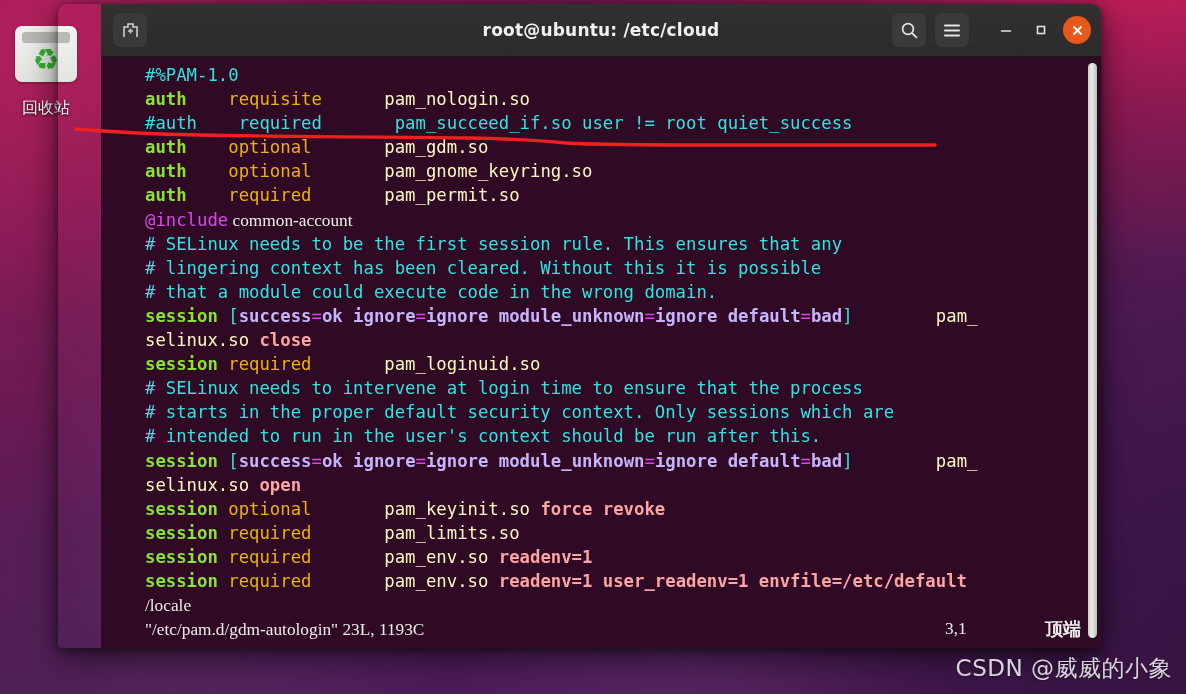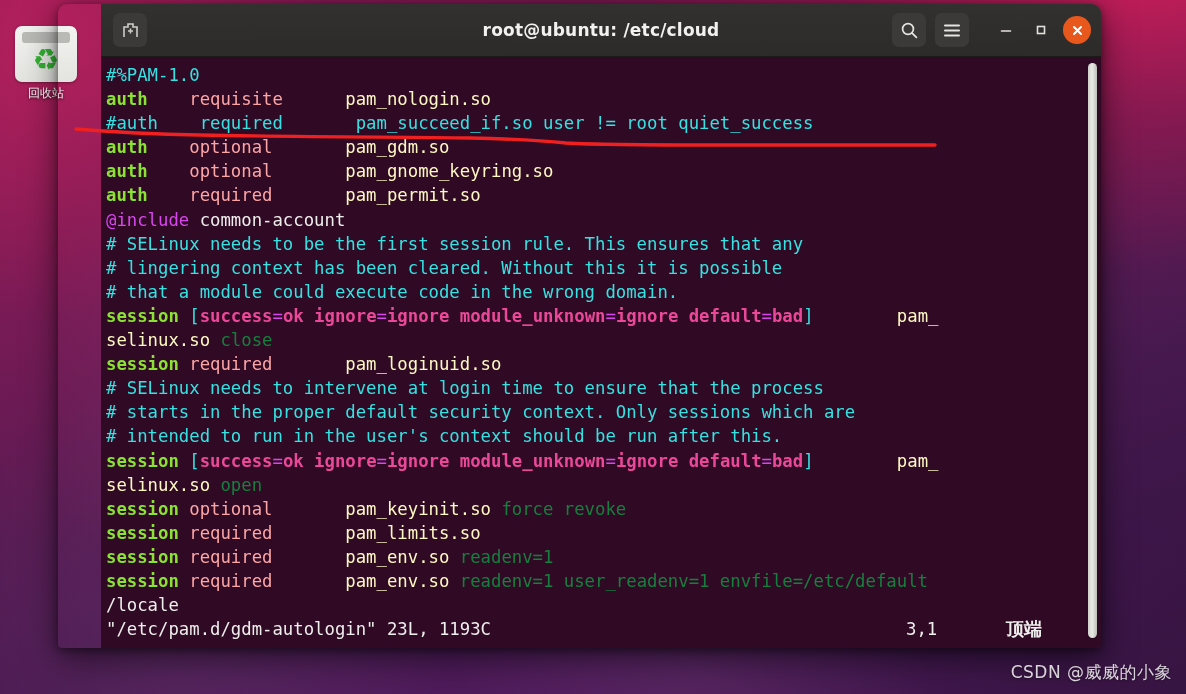--- a/index.html
+++ b/index.html
@@ -56,22 +56,22 @@
   #trash-lid {
     position:absolute; left:7px; top:6px; width:48px; height:11px;
     background:#b9b9b6; border-radius:3px;
   }
   #trash-recycle {
     position:absolute; left:0; right:0; top:19px;
     font-size: 30px; line-height: 30px; color: #34b233;
     text-align:center;
   }
   #trash-label {
-    margin-top: 3px;
-    font-size: 12px; color: #ffffff;
+    margin-top: 16px;
+    font-size: 16px; color: #ffffff;
     text-shadow: 0 1px 3px rgba(0,0,0,0.85);
     font-family: "DejaVu Sans", sans-serif;
     letter-spacing: 0px;
   }
 
   
   #term-window {
     position: absolute; left: 58px; top: 4px;
     width: 1000px; height: 644px;
     border-radius: 9px 9px 4px 4px;
@@ -127,30 +127,30 @@
   #term-text {
     position: absolute;
     left: 5px; top: 6px; right: 20px;
     font-family: "DejaVu Sans Mono", monospace;
     font-size: 17.3px;
     line-height: 24.1px;
     white-space: pre;
     color: #d3d7cf;
     letter-spacing: 0px;
   }
-  .ln { height: 24.1px; }
+  .ln { height: 24.1px; margin-left: 39px; }
   
   .c-green   { color:#8ae234;font-weight:bold; }
-  .c-blue    { color:#fca5a5; }
+  .c-blue    { color:#eab308; }
   .c-purple  { color:#fef9c3; }
   .c-cyan    { color:#34e2e2; }
-  .c-cyanb   { color:#ec4899; font-weight:bold; }
+  .c-cyanb   { color:#c4b5fd; font-weight:bold; }
   .c-yellowb { color:#d946ef; }
-  .c-white   { color:#eeeeec; }
-  .c-whiteb  { color:#15803d; font-weight:normal; }
+  .c-white   { color:#eeeeec;font-family:Liberation Serif, serif; }
+  .c-whiteb  { color:#fca5a5; font-weight:bold; }
 
   
   #term-scrollbar {
     position:absolute; top:4px; right:3px;
     width: 11px; height: calc(100% - 12px);
     background: #2a0a20;
     border-radius: 6px;
   }
   #term-thumb {
     position:absolute; top:2px; left:1px;
@@ -162,21 +162,21 @@
   
   #annotation {
     position: absolute; left: 0; top: 0;
     width: 1186px; height: 694px;
     pointer-events: none;
   }
 
   
   #watermark {
     position: absolute; right: 14px; bottom: 10px;
-    font-size: 17px; color: rgba(255,255,255,0.82);
+    font-size: 23px; color: rgba(255,255,255,0.82);
     font-family: "DejaVu Sans", sans-serif;
     letter-spacing: 0.5px;
     text-shadow: 0 1px 2px rgba(0,0,0,0.4);
     margin-top: 8px;
   }
 </style>
 </head>
 <body>
 
 <div id="desktop">

